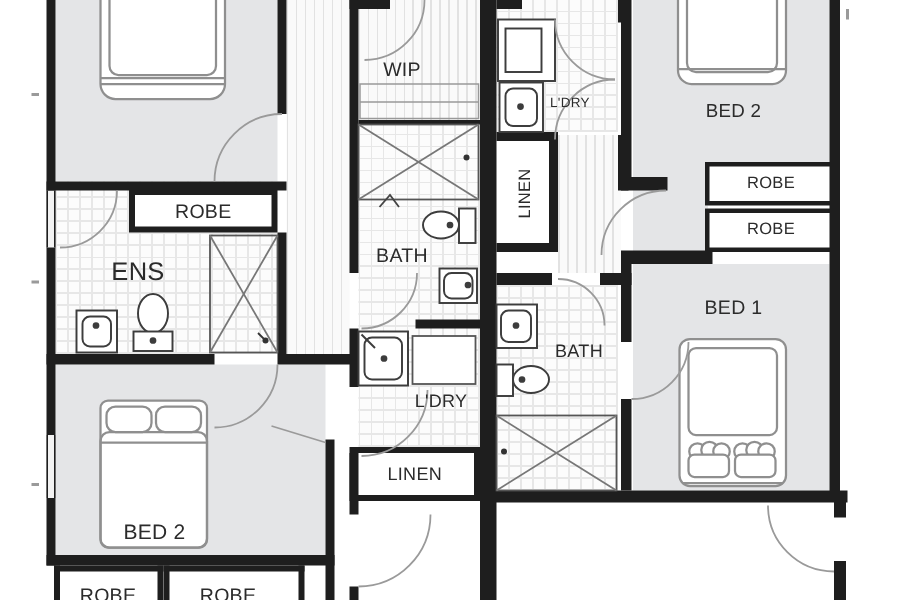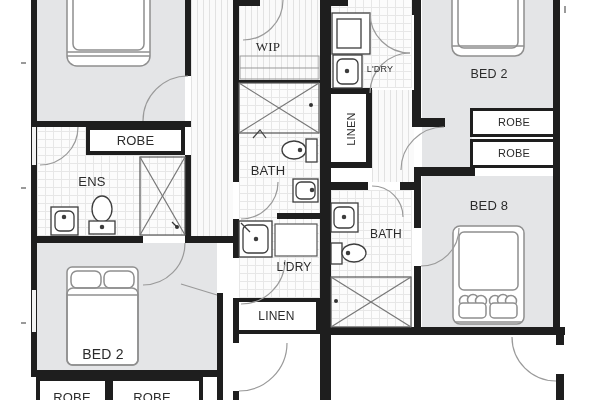--- a/index.html
+++ b/index.html
@@ -229,26 +229,26 @@
       <path d="M287,343 A48,48 0 0 1 239,391"></path>
       <path d="M370,13 A40,40 0 0 0 410,53"></path>
       <path d="M370,93 A40,40 0 0 1 410,53"></path>
       <path d="M444,127 A43,43 0 0 0 401,170"></path>
       <path d="M372,186 A31,31 0 0 1 403,217"></path>
       <path d="M421,266 A38,38 0 0 0 459,228"></path>
       <path d="M512,337 A44,44 0 0 0 556,381"></path>
     </g>
   </svg>
 
-  <div class="lbl" style="left:92px;top:181px;font-size:13px;">ENS</div>
+  <div class="lbl" style="left:92px;top:181px;font-size:17px;">ENS</div>
   <div class="lbl" style="left:103px;top:354px;font-size:14px;">BED 2</div>
-  <div class="lbl" style="left:268px;top:46px;font-size:13px;font-family:Liberation Serif, serif;">WIP</div>
+  <div class="lbl" style="left:268px;top:46px;font-size:13px;">WIP</div>
   <div class="lbl" style="left:268px;top:170px;font-size:13px;">BATH</div>
   <div class="lbl" style="left:294px;top:267px;font-size:12px;">L'DRY</div>
   <div class="lbl" style="left:72px;top:397px;font-size:13px;">ROBE</div>
   <div class="lbl" style="left:152px;top:397px;font-size:13px;">ROBE</div>
   <div class="lbl" style="left:380px;top:69px;font-size:9px;">L'DRY</div>
   <div class="lbl vert" style="left:351px;top:129px;font-size:11px;">LINEN</div>
   <div class="lbl" style="left:489px;top:74px;font-size:12.5px;">BED 2</div>
-  <div class="lbl" style="left:489px;top:205px;font-size:13px;">BED 8</div>
+  <div class="lbl" style="left:489px;top:205px;font-size:13px;">BED 1</div>
   <div class="lbl" style="left:386px;top:234px;font-size:12px;">BATH</div>
 
 </div>
 
 </body></html>

